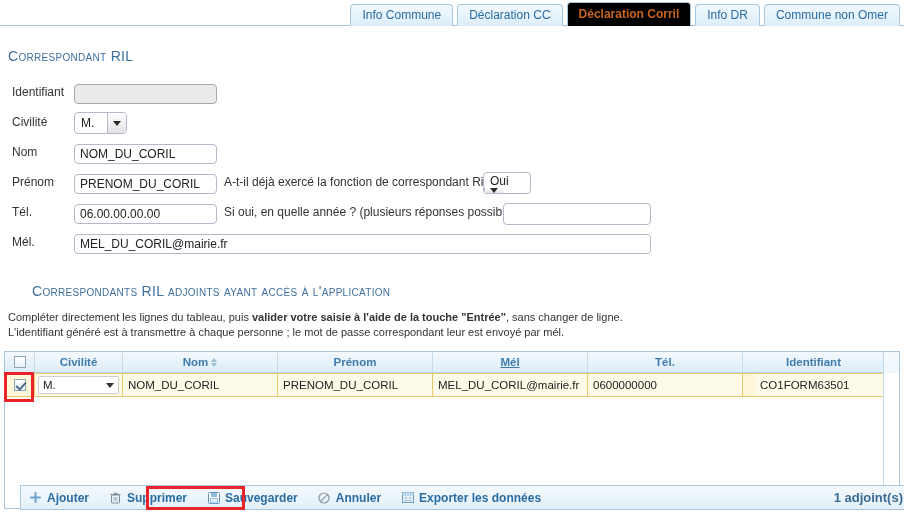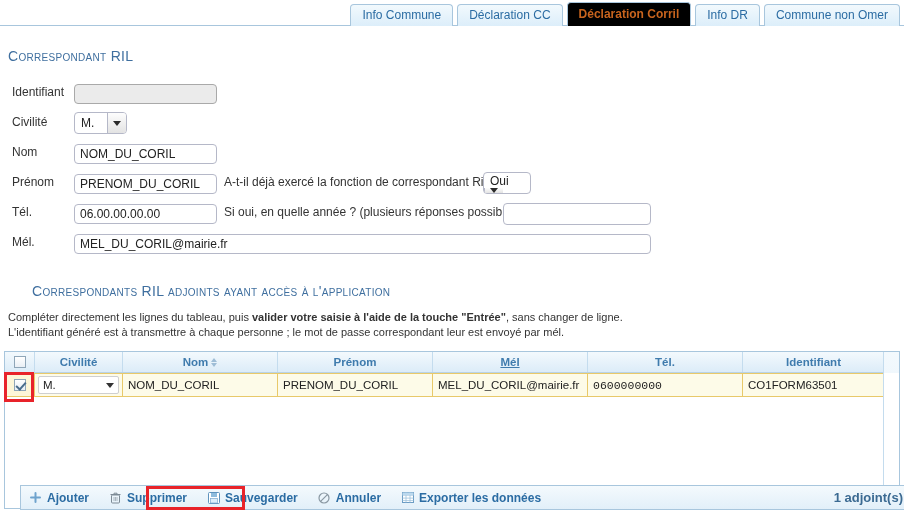--- a/index.html
+++ b/index.html
@@ -341,22 +341,22 @@
       </div>
       <div class="gc sel" style="width:88px;">
         <span class="cellsel">
           <span>M.</span>
           <i></i>
         </span>
       </div>
       <div class="gc" style="width:155px;">NOM_DU_CORIL</div>
       <div class="gc" style="width:155px;">PRENOM_DU_CORIL</div>
       <div class="gc" style="width:155px;">MEL_DU_CORIL@mairie.fr</div>
-      <div class="gc" style="width:155px;font-family:Liberation Mono, monospace;">0600000000</div>
-      <div class="gc" style="width:141px; border-right:none;">CO1FORM63501</div>
+      <div class="gc" style="width:155px;">0600000000</div>
+      <div class="gc" style="width:141px; border-right:none;margin-left:12px;">CO1FORM63501</div>
     </div>
 
     <div class="gbody-empty"></div>
 
     <div class="gutter">
         <div class="rest"></div>
       </div>
   </div>
 
   <div class="toolbar">

